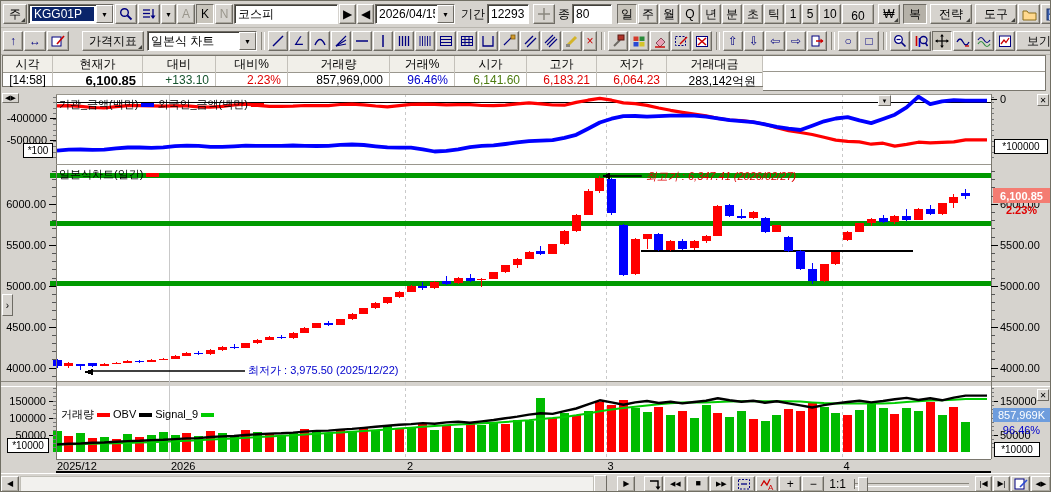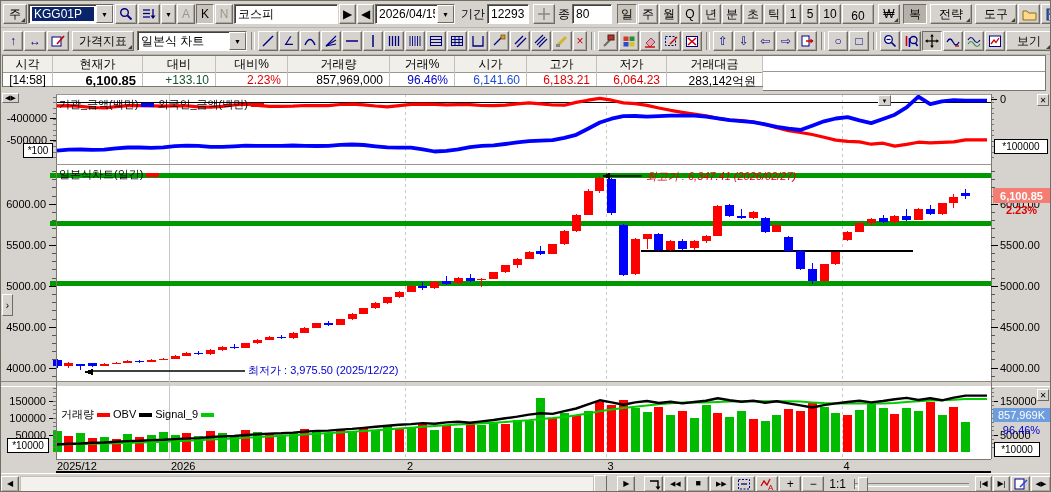--- a/index.html
+++ b/index.html
@@ -195,21 +195,21 @@
       </div>
       <div class="btn" style="width: 22px;">
         <span style="font-size: 12px; color: rgb(0, 0, 128); line-height: 1;">↔</span>
       </div>
       <div class="btn" style="width: 22px;">
         <svg width="14" height="14" class="ico">
           <rect x="1" y="3" width="9" height="9" fill="#fff" stroke="#000080"></rect>
           <line x1="6" y1="10" x2="13" y2="2" stroke="#cc0000" stroke-width="1.6"></line>
         </svg>
       </div>
-      <div class="btn" style="width: 62px; margin-left: 2px;">
+      <div class="btn" style="width: 62px; margin-left: 12px;">
         <span>가격지표</span>
         <div class="corner"></div>
       </div>
       <div class="field combo" style="width: 110px; margin-left: 2px;">
         <span class="cval">일본식 차트</span>
         <span class="drop">▼</span>
       </div>
       <div class="sep"></div>
       <div class="btn" style="width: 20px;">
         <svg width="14" height="14" class="ico">
@@ -439,21 +439,21 @@
         <div class="qcol" style="width: 102px;">
           <div class="qhead">거래량</div>
           <div class="qval" style="color: rgb(0, 0, 0);">857,969,000</div>
         </div>
         <div class="qcol" style="width: 65px;">
           <div class="qhead">거래%</div>
           <div class="qval" style="color: rgb(0, 0, 204);">96.46%</div>
         </div>
         <div class="qcol" style="width: 72px;">
           <div class="qhead">시가</div>
-          <div class="qval" style="color: #1d4ed8;">6,141.60</div>
+          <div class="qval" style="color: #4d7c0f;">6,141.60</div>
         </div>
         <div class="qcol" style="width: 70px;">
           <div class="qhead">고가</div>
           <div class="qval" style="color: rgb(224, 0, 0);">6,183.21</div>
         </div>
         <div class="qcol" style="width: 70px;">
           <div class="qhead">저가</div>
           <div class="qval" style="color: rgb(224, 0, 0);">6,064.23</div>
         </div>
         <div class="qcol" style="width: 96px;">

